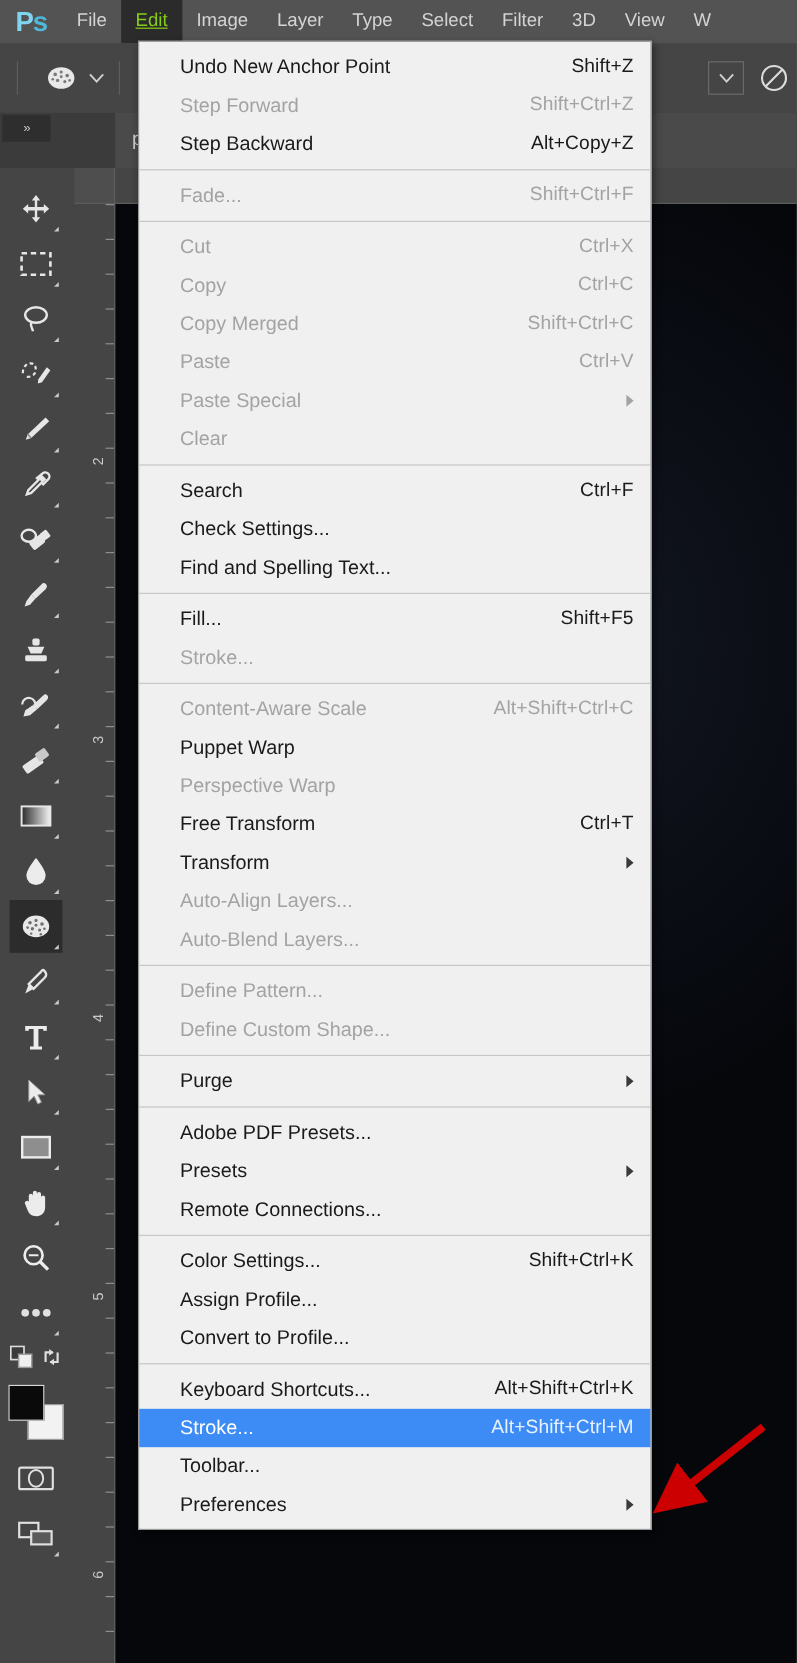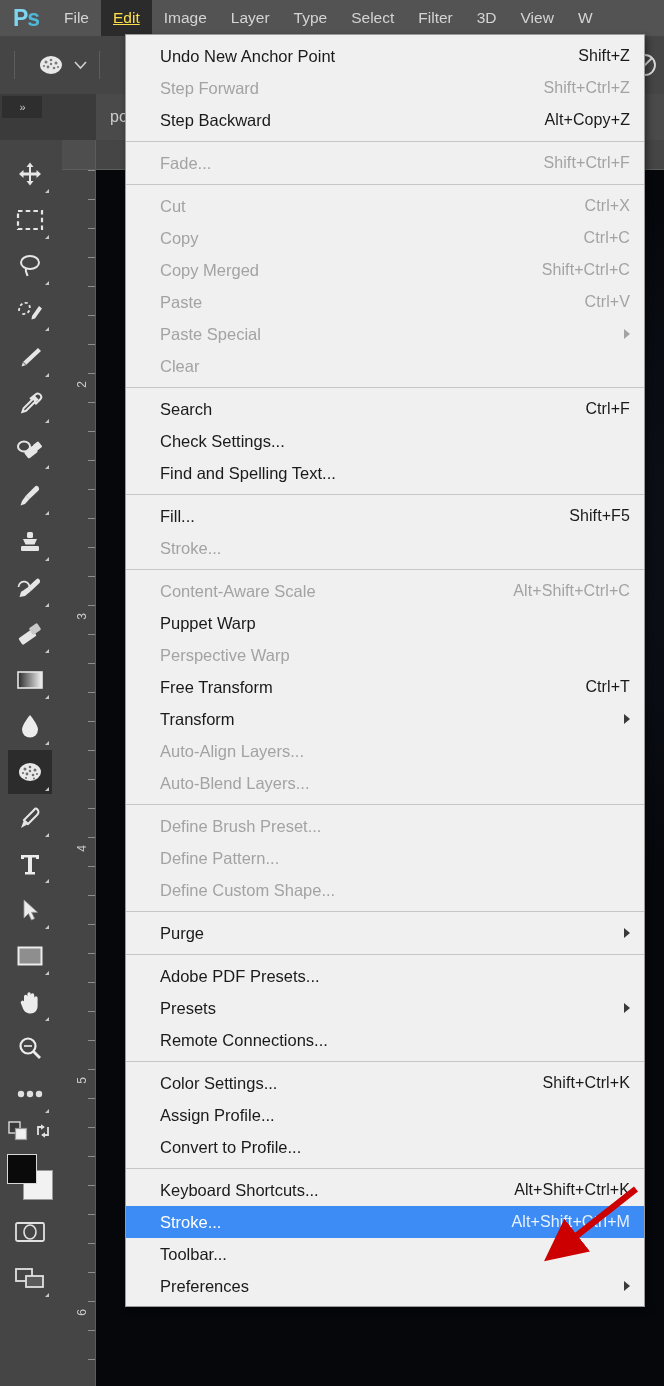--- a/index.html
+++ b/index.html
@@ -60,21 +60,21 @@
   }
   .ps-logo .p { color: #7fd4f0; }
   .ps-logo .s { color: #4fb8d8; }
   .menubar-item {
     height: 36px; padding: 0 12px;
     display: flex; align-items: center;
     color: #d4d4d4; font-size: 15.5px;
     white-space: nowrap;
   }
   .menubar-item.active {
-    background: #2b2b2b; color: #fde047; text-decoration: underline;
+    background: #2b2b2b; color: #84cc16; text-decoration: underline;
   }
 
   
   .optionsbar {
     position: absolute; left: 0; top: 36px;
     width: 664px; height: 58px;
     background: #454545;
     display: flex; align-items: center;
   }
   .opt-divider {
@@ -187,22 +187,22 @@
   .ruler-top-strip {
     position: absolute; left: 96px; top: 140px;
     width: 568px; height: 30px;
     background: #454545;
     border-bottom: 1px solid #5c5c5c;
   }
 
   
   .dropdown {
     position: absolute;
-    left: 125px; top: 34px;
-    width: 520px;
+    left: 115px; top: 34px;
+    width: 428px;
     background: #f0f0f0;
     border: 1px solid #9b9b9b;
     box-shadow: 2px 3px 7px rgba(0,0,0,.45);
     padding: 5px 0 4px 0;
     z-index: 40;
   }
   .mi {
     position: relative;
     height: 32px;
     display: flex; align-items: center;
@@ -632,23 +632,20 @@
         <span class="submenu-arrow"></span>
       </div>
       <div class="mi disabled">
         <span class="label">Auto-Align Layers...</span>
       </div>
       <div class="mi disabled">
         <span class="label">Auto-Blend Layers...</span>
       </div>
       <div class="menu-sep"></div>
       <div class="mi disabled">
-        <span class="label">Define Brush Preset...</span>
-      </div>
-      <div class="mi disabled">
         <span class="label">Define Pattern...</span>
       </div>
       <div class="mi disabled">
         <span class="label">Define Custom Shape...</span>
       </div>
       <div class="menu-sep"></div>
       <div class="mi">
         <span class="label">Purge</span>
         <span class="submenu-arrow"></span>
       </div>

